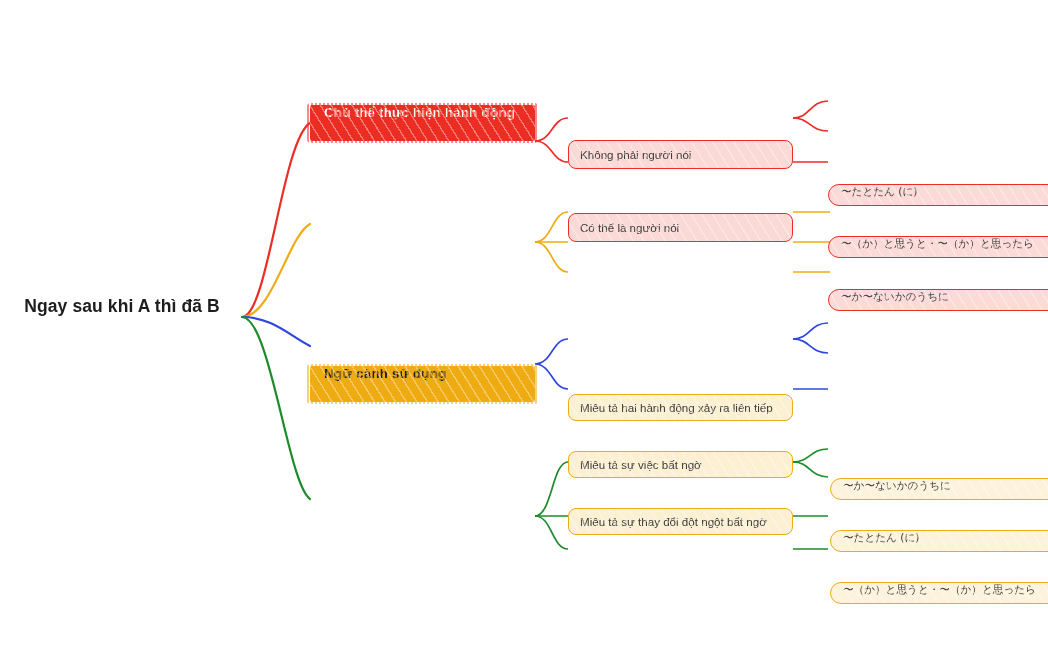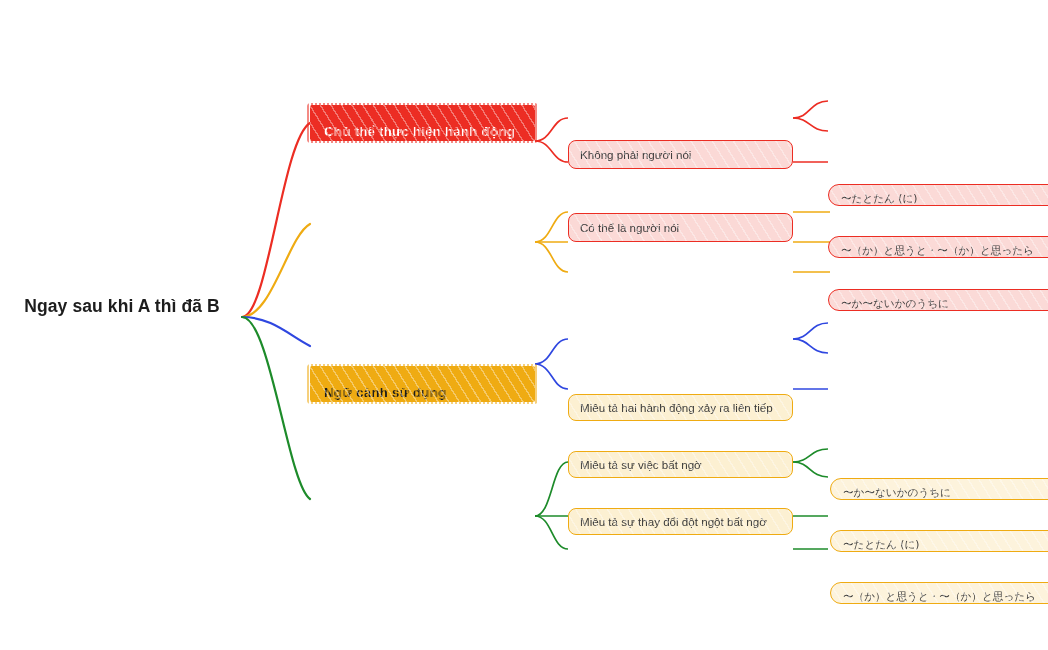--- a/index.html
+++ b/index.html
@@ -4,21 +4,21 @@
 <style>
   html,body{margin:0;padding:0;}
   body{
     width:1048px;height:650px;background:#ffffff;
     font-family:"Liberation Sans","DejaVu Sans",sans-serif;
     position:relative;overflow:hidden;
   }
   #canvas{position:absolute;left:0;top:0;width:1048px;height:650px;}
   svg.links{position:absolute;left:0;top:0;width:1048px;height:650px;pointer-events:none;}
 
-  .node{position:absolute;box-sizing:border-box;display:flex;align-items:flex-end;}
+  .node{position:absolute;box-sizing:border-box;display:flex;align-items:flex-start;}
   .node .txt{display:block;width:100%;line-height:1.25;}
 
   
   .root{
     left:14px;top:296px;width:216px;
     font-size:17.5px;font-weight:bold;color:#1d1d1d;
     text-align:center;letter-spacing:.1px;
   }
   .root .txt{text-align:center;}
 

